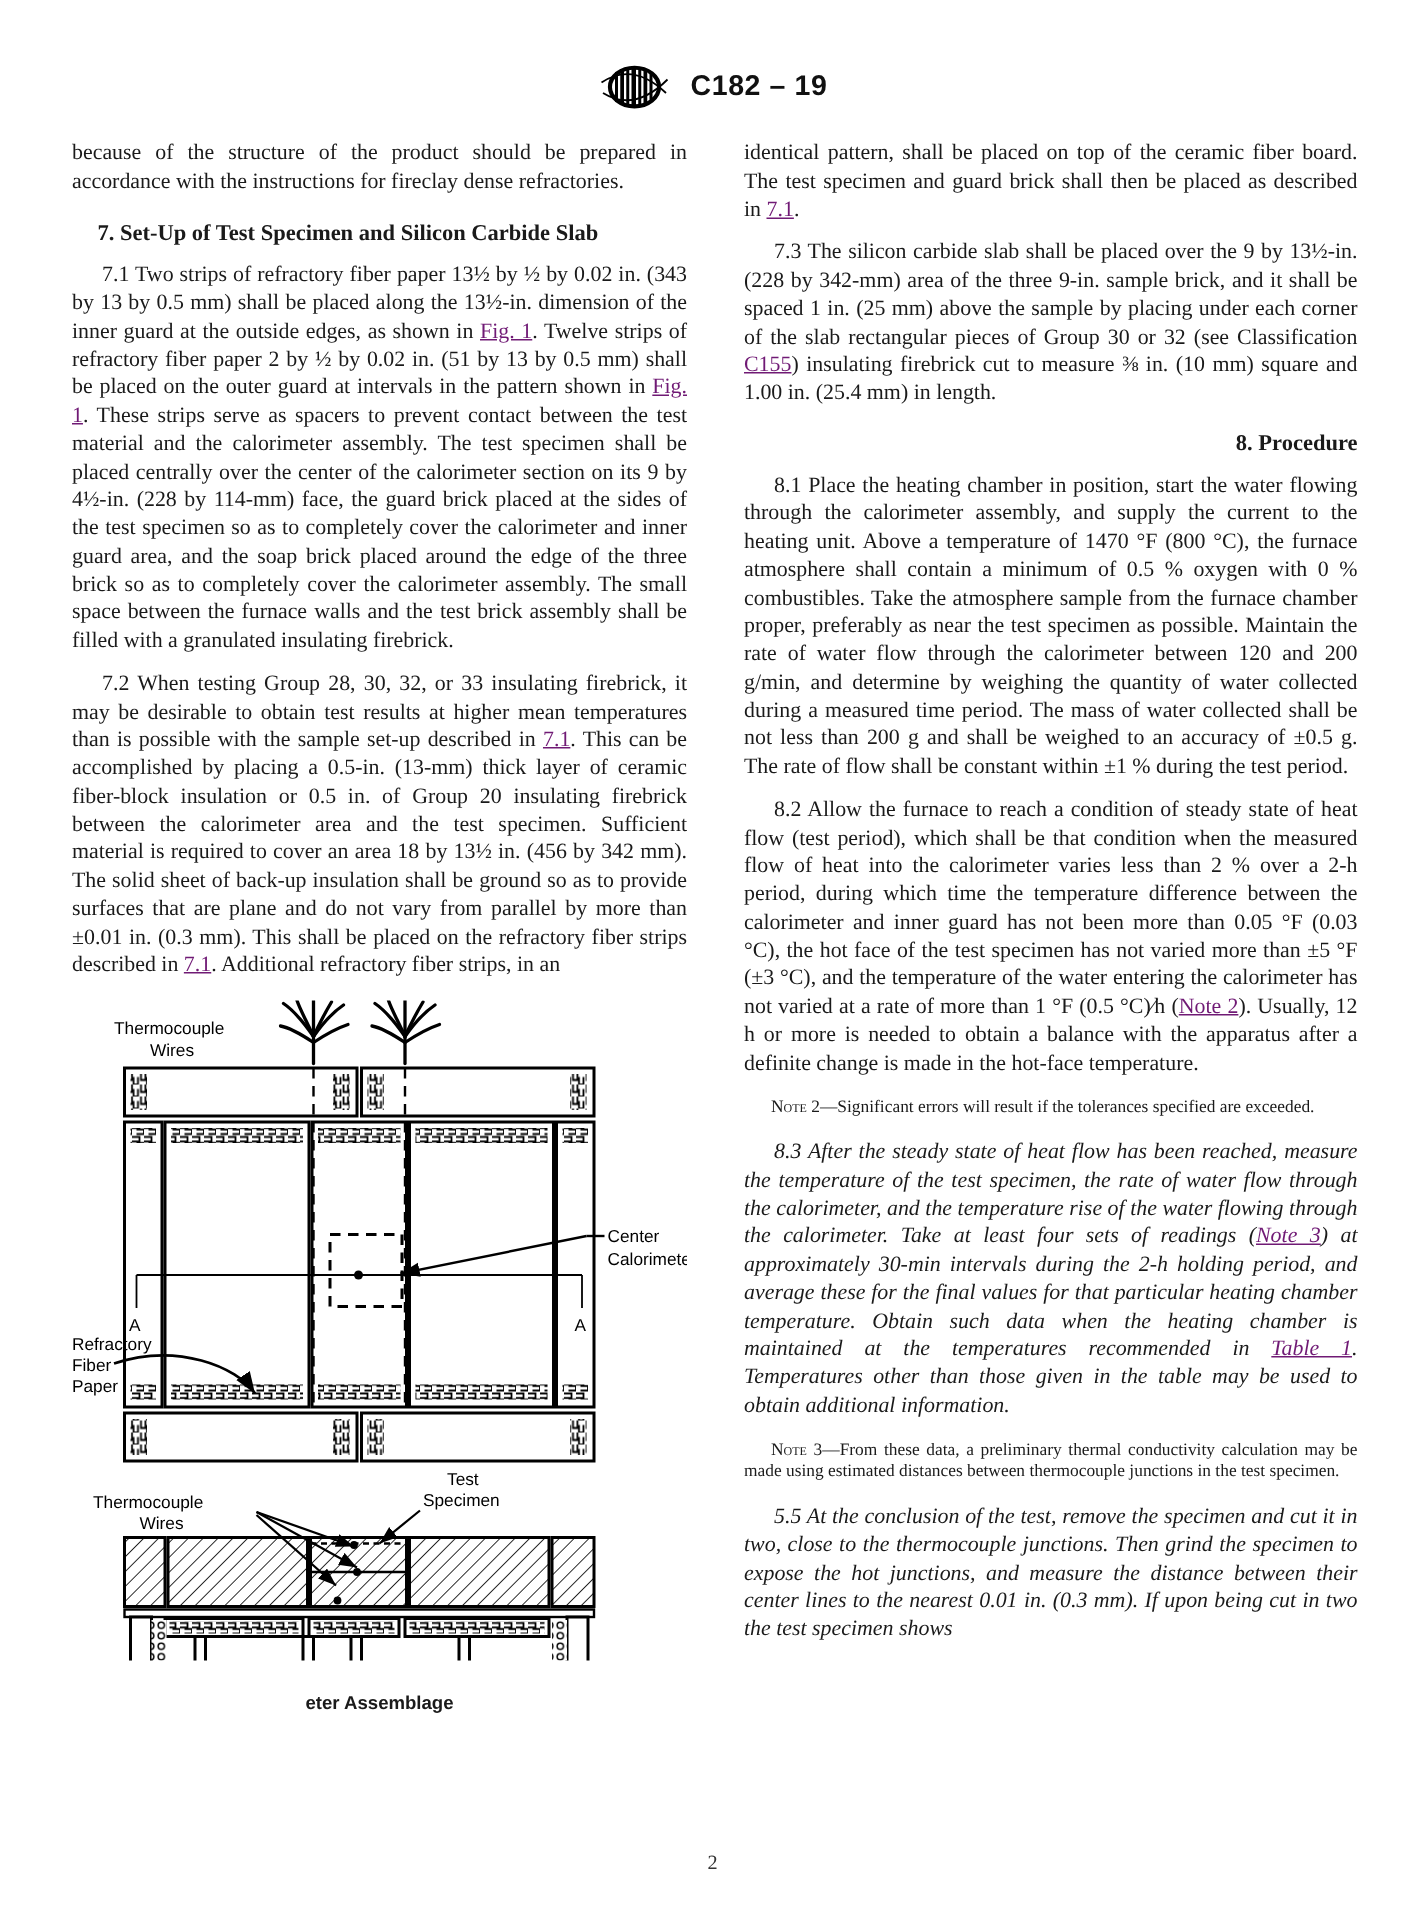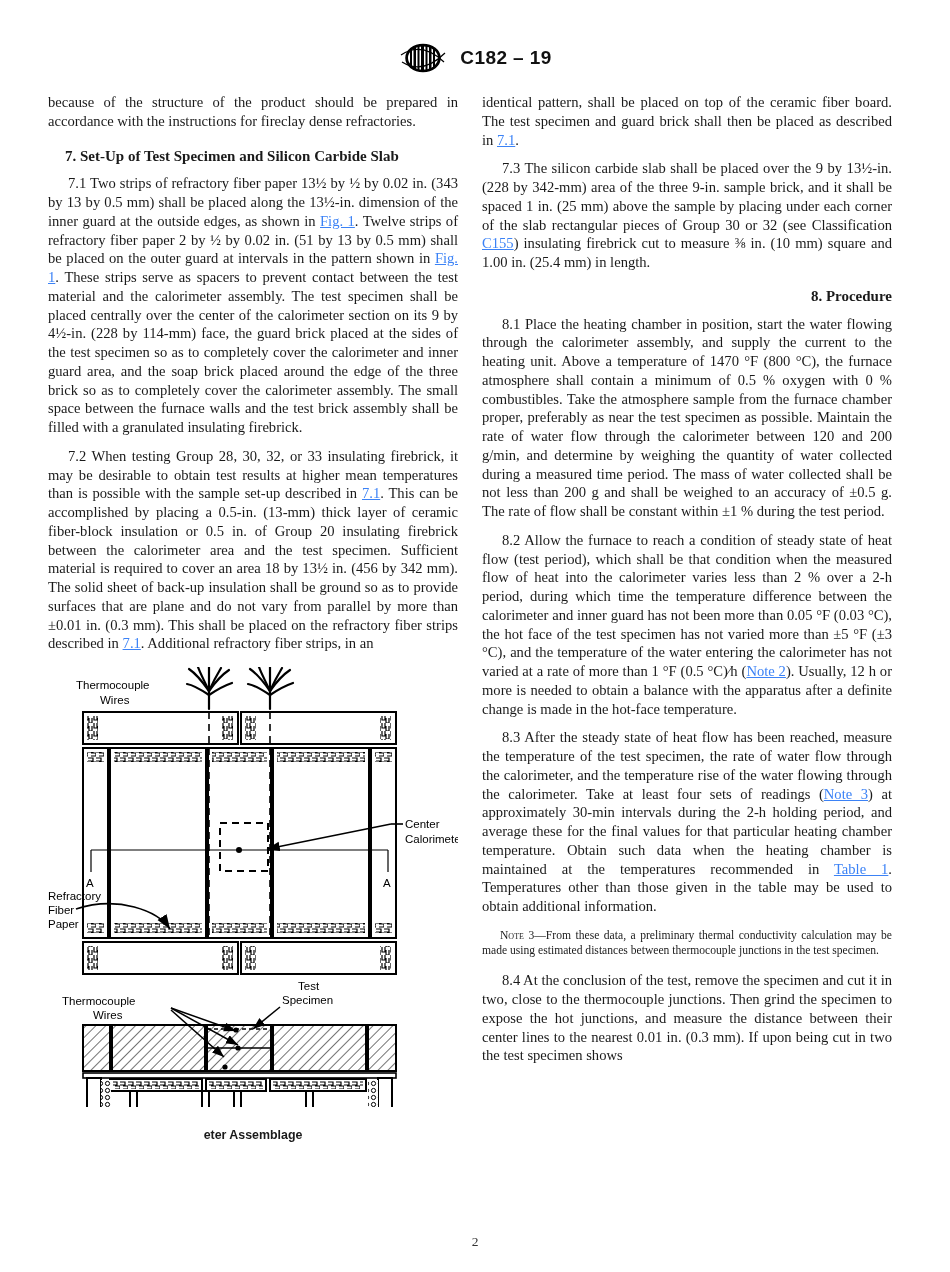--- a/index.html
+++ b/index.html
@@ -42,50 +42,50 @@
     letter-spacing: 0.4px;
     color: #111;
   }
   
   .columns {
     position: absolute;
     top: 93px;
     left: 48px;
     width: 857px;
     display: flex;
-    gap: 24px;
+    gap: 38px;
   }
   .col { width: 410px; }
   p {
     margin: 0 0 0 0;
     font-size: 14.6px;
     line-height: 1.285;
     text-align: justify;
     text-justify: inter-word;
     hyphens: none;
   }
   p.indent { text-indent: 20px; }
   p + p { margin-top: 10px; }
   h3.section-head {
     font-size: 15px;
     font-weight: bold;
     margin: 16px 0 9px 17px;
     text-align: left;
     line-height: 1.25;
   }
   h3.section-head.tight { margin-top: 15px; text-align: right; }
-  .lnk { color: #3b82f6; }
+  .lnk { color: #701a75; }
   p.note {
     font-size: 11.6px;
     line-height: 1.28;
     text-indent: 18px;
     text-align: justify;
     margin-top: 13px;
   }
-  p.note + p { margin-top: 13px; }
+  p.note + p { margin-top: 13px; font-style: italic; }
   .smallcaps {
     font-variant: small-caps;
     font-size: 11.6px;
   }
   
   .figure-block {
     margin-top: 14px;
     width: 410px;
   }
   .figure-svg { display: block; width: 410px; height: 440px; }
@@ -363,25 +363,26 @@
       <p><span>identical pattern, shall be placed on top of the ceramic fiber board. The test specimen and guard brick shall then be placed as described in </span><a class="lnk" href="#">7.1</a><span>.</span></p>
 
       <p class="indent"><span>7.3 The silicon carbide slab shall be placed over the 9 by 13½-in. (228 by 342-mm) area of the three 9-in. sample brick, and it shall be spaced 1 in. (25 mm) above the sample by placing under each corner of the slab rectangular pieces of Group 30 or 32 (see Classification </span><a class="lnk" href="#">C155</a><span>) insulating firebrick cut to measure ⅜ in. (10 mm) square and 1.00 in. (25.4 mm) in length.</span></p>
 
       <h3 class="section-head tight">8.  Procedure</h3>
 
       <p class="indent">8.1 Place the heating chamber in position, start the water flowing through the calorimeter assembly, and supply the current to the heating unit. Above a temperature of 1470 °F (800 °C), the furnace atmosphere shall contain a minimum of 0.5 % oxygen with 0 % combustibles. Take the atmosphere sample from the furnace chamber proper, preferably as near the test specimen as possible. Maintain the rate of water flow through the calorimeter between 120 and 200 g/min, and determine by weighing the quantity of water collected during a measured time period. The mass of water collected shall be not less than 200 g and shall be weighed to an accuracy of ±0.5 g. The rate of flow shall be constant within ±1 % during the test period.</p>
 
       <p class="indent"><span>8.2 Allow the furnace to reach a condition of steady state of heat flow (test period), which shall be that condition when the measured flow of heat into the calorimeter varies less than 2 % over a 2-h period, during which time the temperature difference between the calorimeter and inner guard has not been more than 0.05 °F (0.03 °C), the hot face of the test specimen has not varied more than ±5 °F (±3 °C), and the temperature of the water entering the calorimeter has not varied at a rate of more than 1 °F (0.5 °C)⁄h (</span><a class="lnk" href="#">Note 2</a><span>). Usually, 12 h or more is needed to obtain a balance with the apparatus after a definite change is made in the hot-face temperature.</span></p>
 
+      <p class="note"><span class="smallcaps">Note</span><span> 2—</span><span>Significant errors will result if the tolerances specified are exceeded.</span></p>
 
       <p class="indent"><span>8.3 After the steady state of heat flow has been reached, measure the temperature of the test specimen, the rate of water flow through the calorimeter, and the temperature rise of the water flowing through the calorimeter. Take at least four sets of readings (</span><a class="lnk" href="#">Note 3</a><span>) at approximately 30-min intervals during the 2-h holding period, and average these for the final values for that particular heating chamber temperature. Obtain such data when the heating chamber is maintained at the temperatures recommended in </span><a class="lnk" href="#">Table 1</a><span>. Temperatures other than those given in the table may be used to obtain additional information.</span></p>
 
       <p class="note"><span class="smallcaps">Note</span><span> 3—</span><span>From these data, a preliminary thermal conductivity calculation may be made using estimated distances between thermocouple junctions in the test specimen.</span></p>
 
-      <p class="indent">8.4 At the conclusion of the test, remove the specimen and cut it in two, close to the thermocouple junctions. Then grind the specimen to expose the hot junctions, and measure the distance between their center lines to the nearest 0.01 in. (0.3 mm). If upon being cut in two the test specimen shows</p>
+      <p class="indent">5.5 At the conclusion of the test, remove the specimen and cut it in two, close to the thermocouple junctions. Then grind the specimen to expose the hot junctions, and measure the distance between their center lines to the nearest 0.01 in. (0.3 mm). If upon being cut in two the test specimen shows</p>
 
     </div>
   </div>
 
   <div class="page-number">2</div>
 
 </div>
 
 </body></html>

